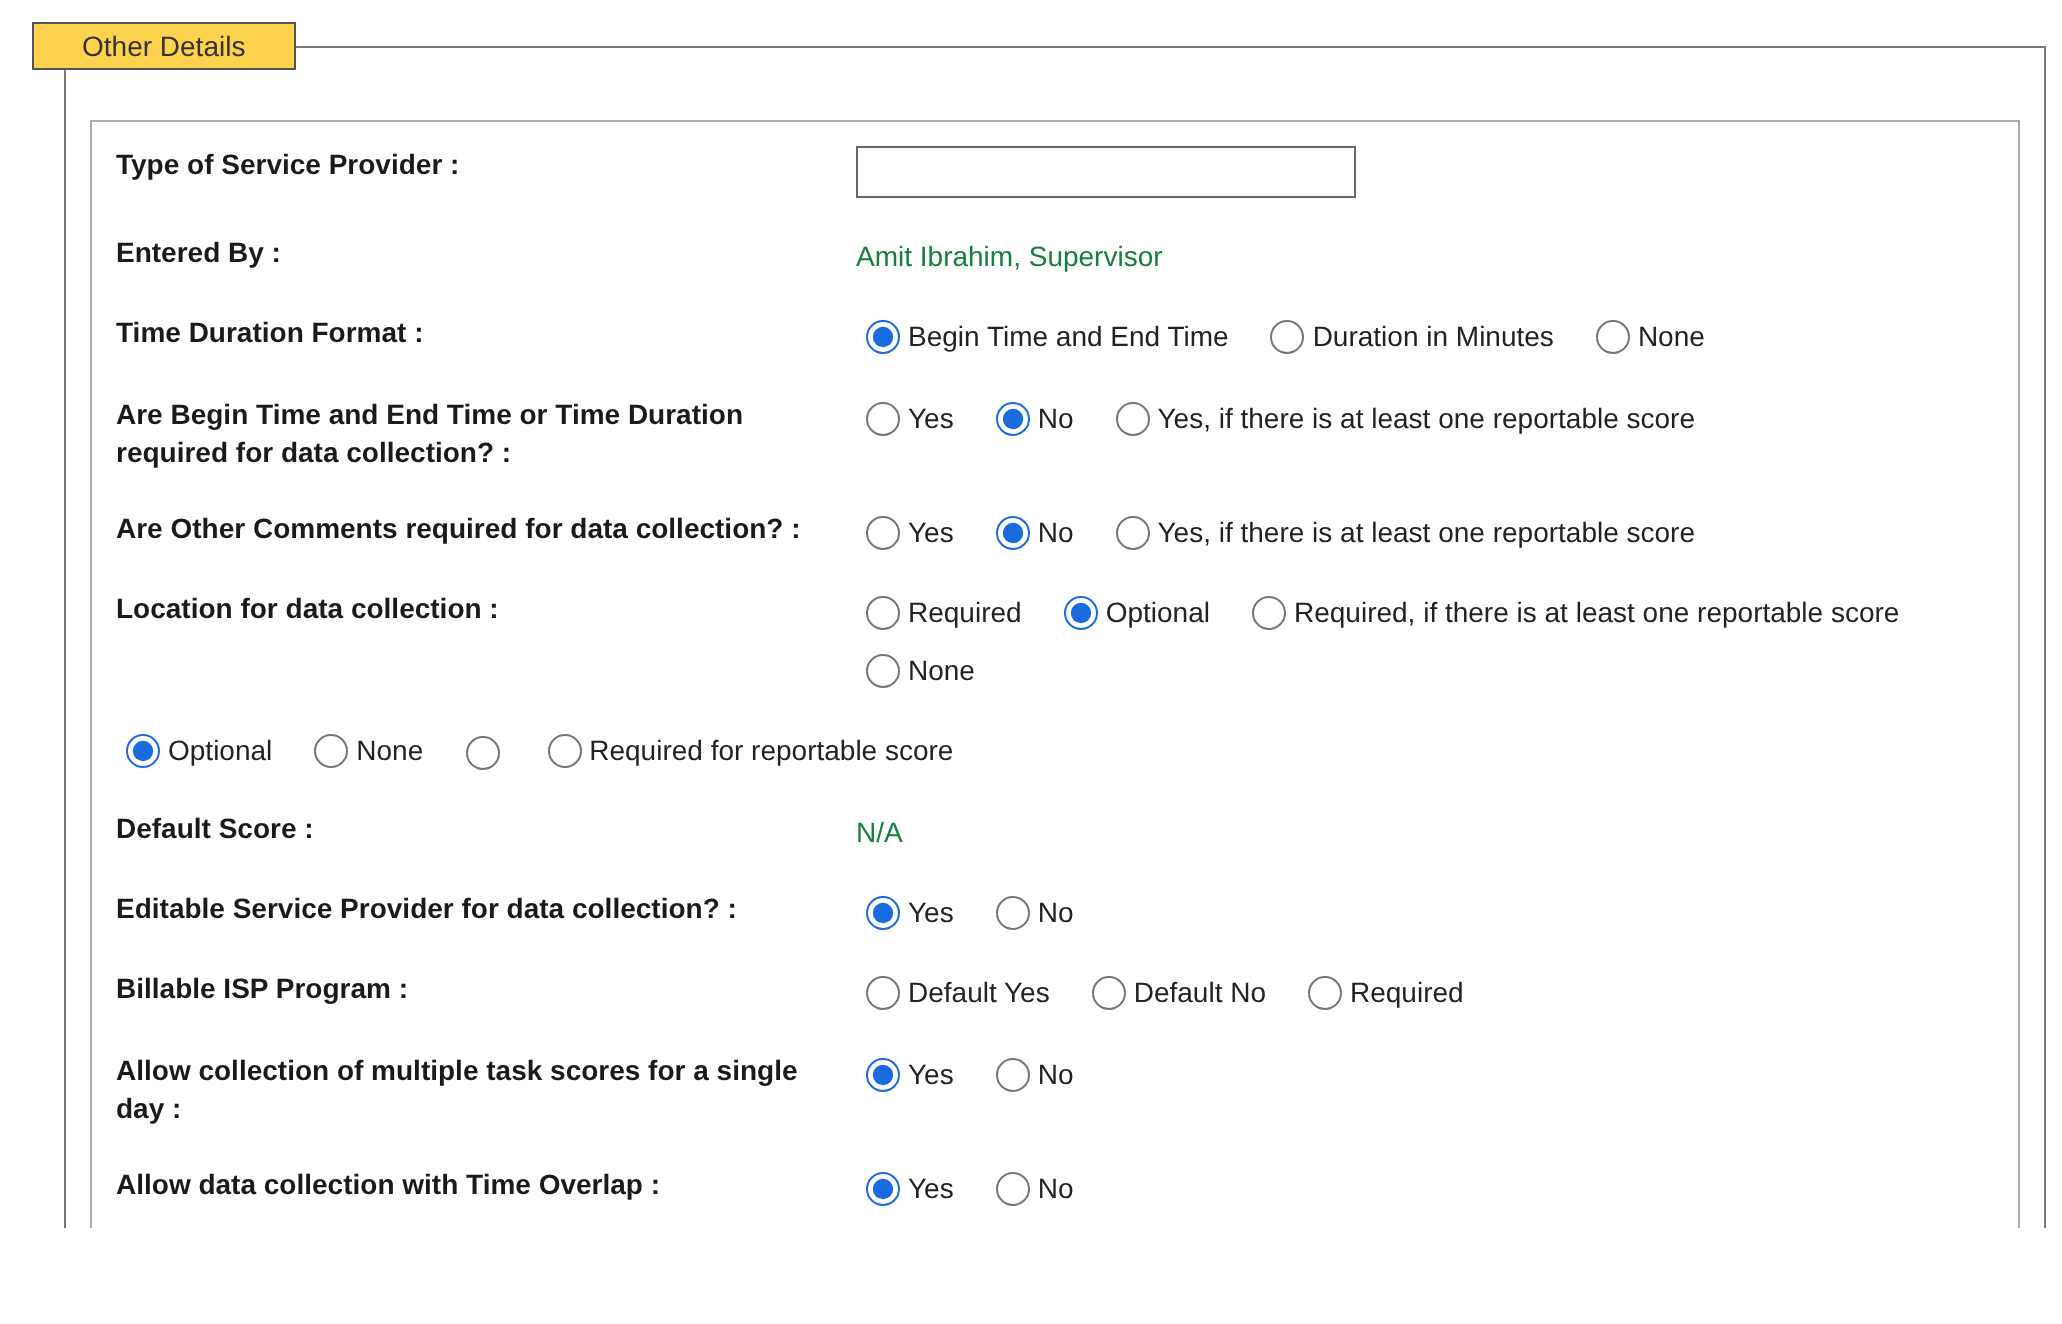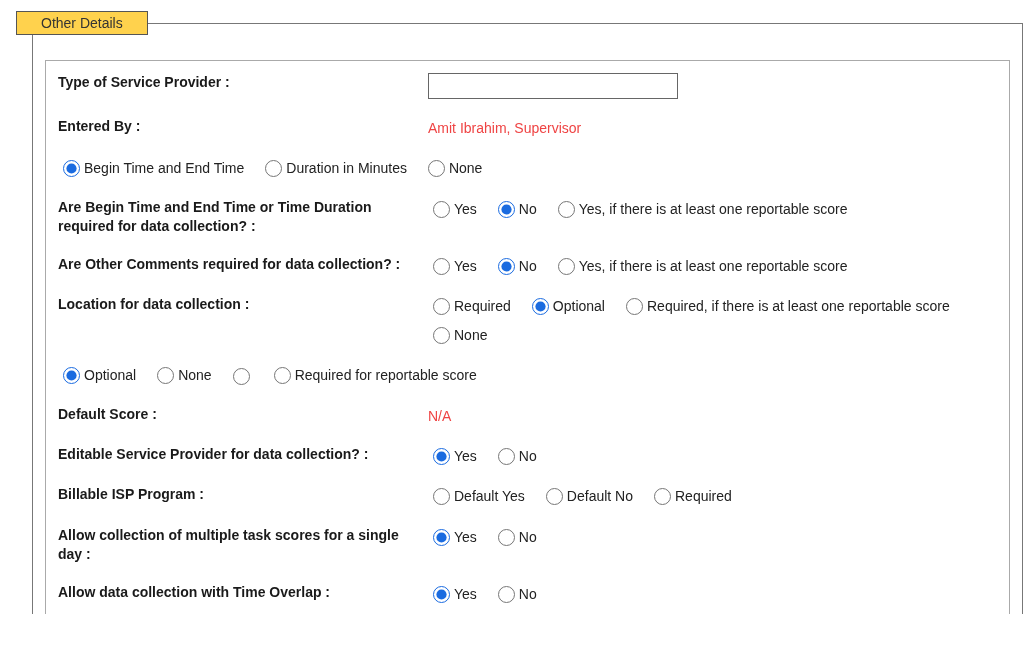--- a/index.html
+++ b/index.html
@@ -85,21 +85,21 @@
       align-items: flex-start;
       gap: 1px;
       margin-right: 10px;
       cursor: pointer;
     }
     input[type="radio"] {
       width: 17px;
       height: 17px;
       accent-color: #1a6be0;
     }
-    .static-text { color: #ef4444; }
+    .static-text { color: #15803d; }
   </style>
 </head>
 <body>
 
 <div class="fieldset-wrap">
   <div class="tab-legend">Other Details</div>
   <div class="outer-border">
     <div class="inner-box">
 
       <div class="row">
@@ -109,20 +109,21 @@
         </div>
       </div>
 
       <div class="row">
         <div class="label-col">Entered By :</div>
         <div class="value-col static-text">Amit Ibrahim, Supervisor</div>
       </div>
 
 
       <div class="row">
+        <div class="label-col">Time Duration Format :</div>
         <div class="value-col">
           <label class="radio-label">
               <input type="radio" name="tf" checked="" style="">
               <span>Begin Time and End Time</span>
             </label>
           <label class="radio-label">
               <input type="radio" name="tf" style="">
               <span>Duration in Minutes</span>
             </label>
           <label class="radio-label">

